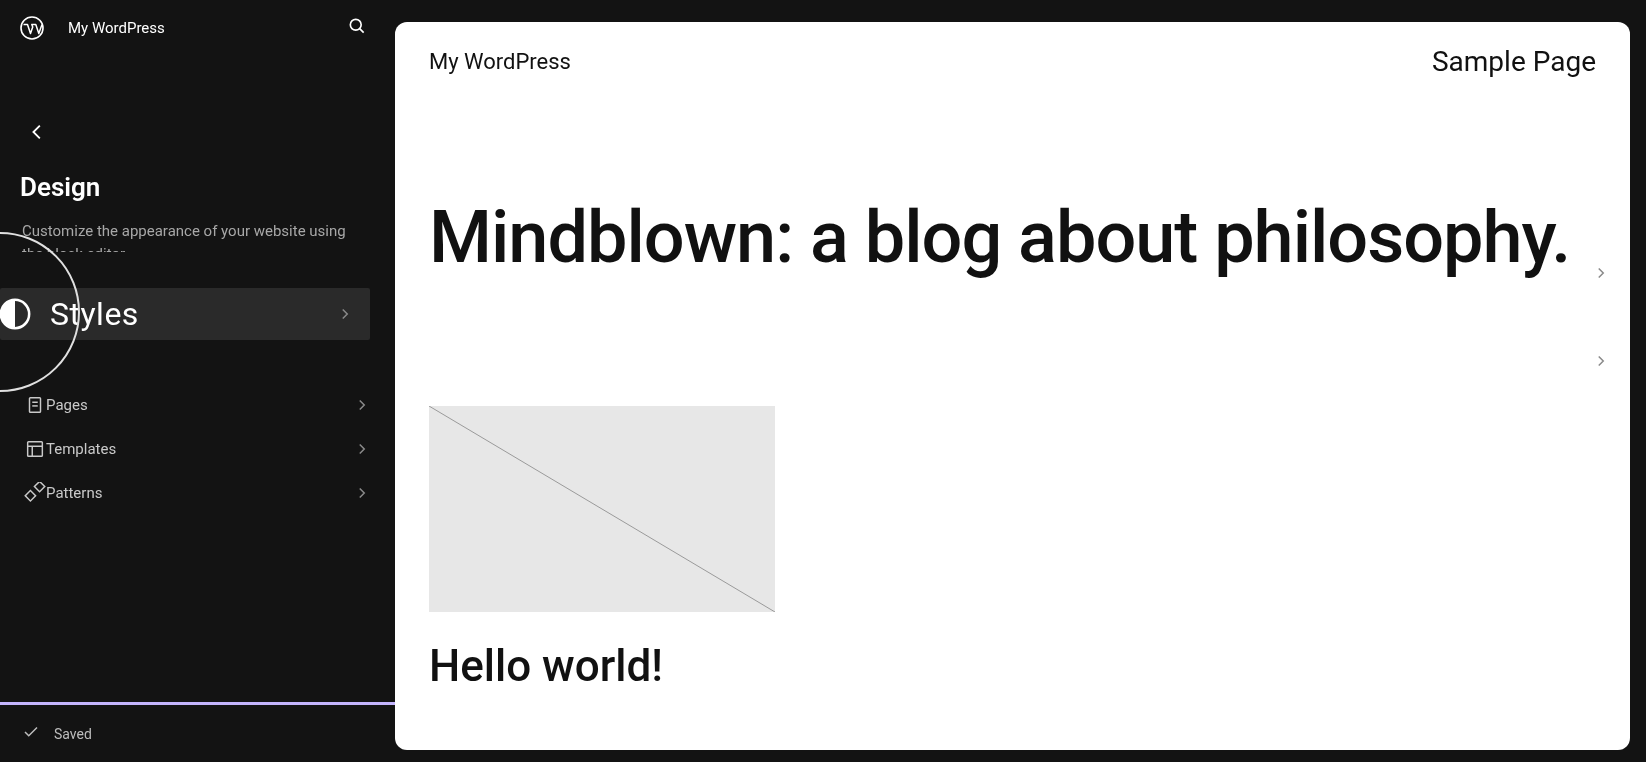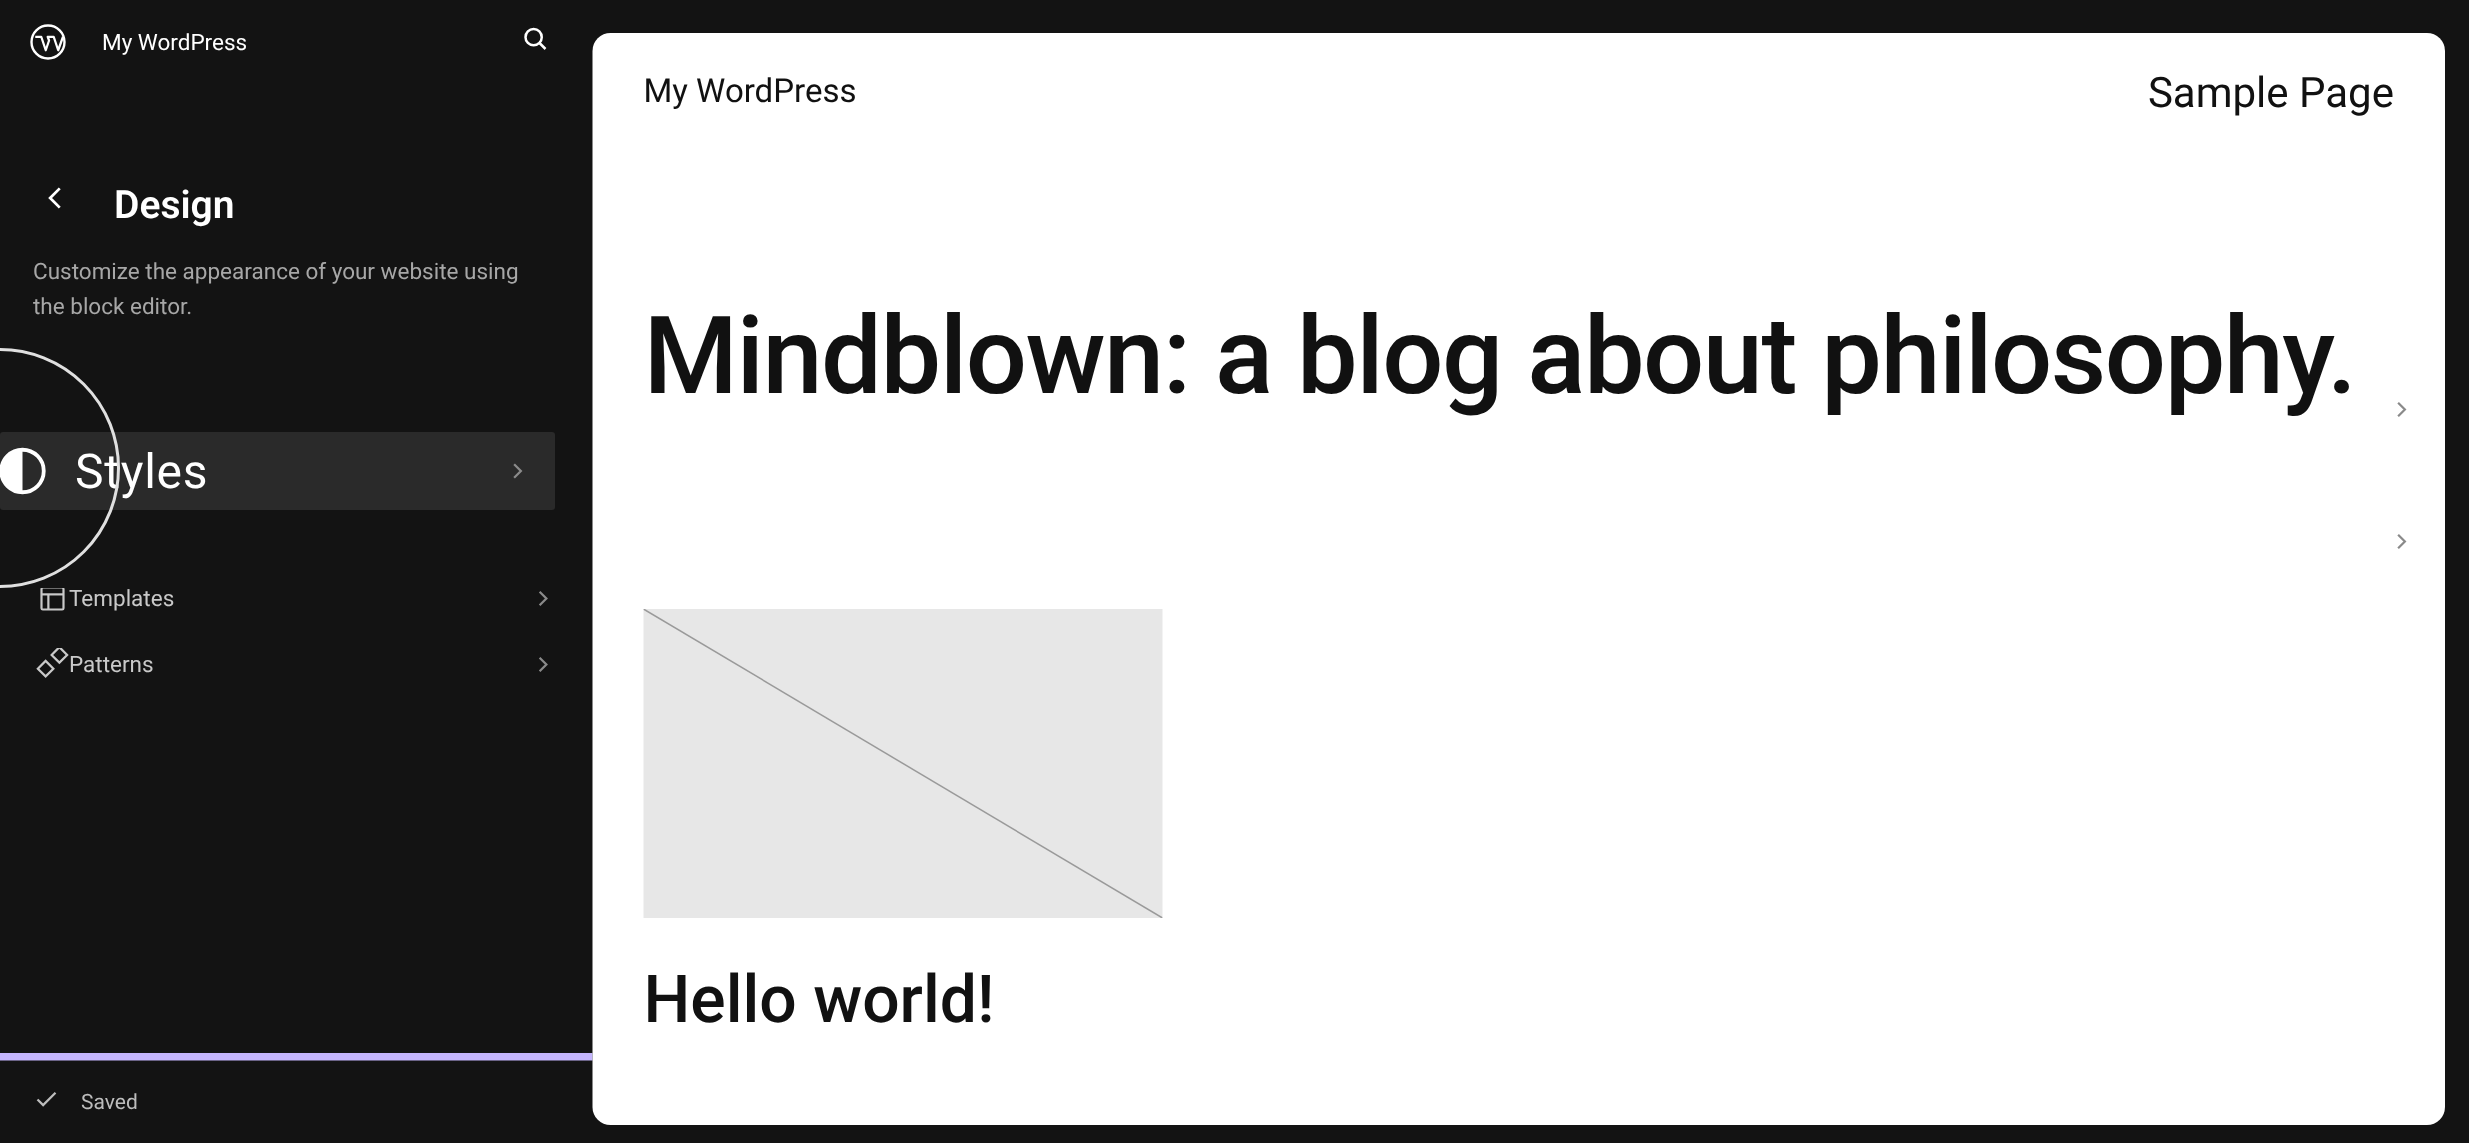--- a/index.html
+++ b/index.html
@@ -40,23 +40,24 @@
   .search-btn svg { width: 20px; height: 20px; stroke: #fff; fill: none; }
 
   
   .sidebar {
     position: absolute;
     left: 0; top: 56px; bottom: 0;
     width: 395px;
     display: flex; flex-direction: column;
   }
   .panel-header {
-    display: flex; align-items: flex-end;
+    display: flex; align-items: flex-start;
     padding: 60px 36px 18px 20px;
     gap: 20px;
+    flex-direction: column;
   }
   .back-btn {
     width: 36px; height: 36px;
     display: flex; align-items: center; justify-content: center;
     cursor: pointer;
   }
   .back-btn svg { width: 22px; height: 22px; stroke: #fff; fill: none; }
   .panel-title {
     color: #fff; font-size: 26px; font-weight: 600;
   }
@@ -78,21 +79,21 @@
   .nav-icon { width: 22px; height: 22px; display: flex; align-items: center; justify-content: center; }
   .nav-icon svg { width: 22px; height: 22px; stroke: #c9c9c9; fill: none; }
   .nav-label { flex: 1; }
   .nav-chevron { width: 18px; height: 18px; }
   .nav-chevron svg { width: 18px; height: 18px; stroke: #8a8a8a; fill: none; }
 
   .sidebar-footer {
     position: absolute;
     left: 0; bottom: 0; width: 100%;
     height: 60px;
-    border-top: 5px solid #c4b5fd;
+    border-top: 3px solid #c4b5fd;
     display: flex; align-items: center;
     padding: 0 22px;
     gap: 14px;
     color: #bdbdbd;
     font-size: 14px;
   }
   .sidebar-footer svg { width: 18px; height: 18px; stroke: #bdbdbd; fill: none; }
 
   
   .highlight-overlay {

